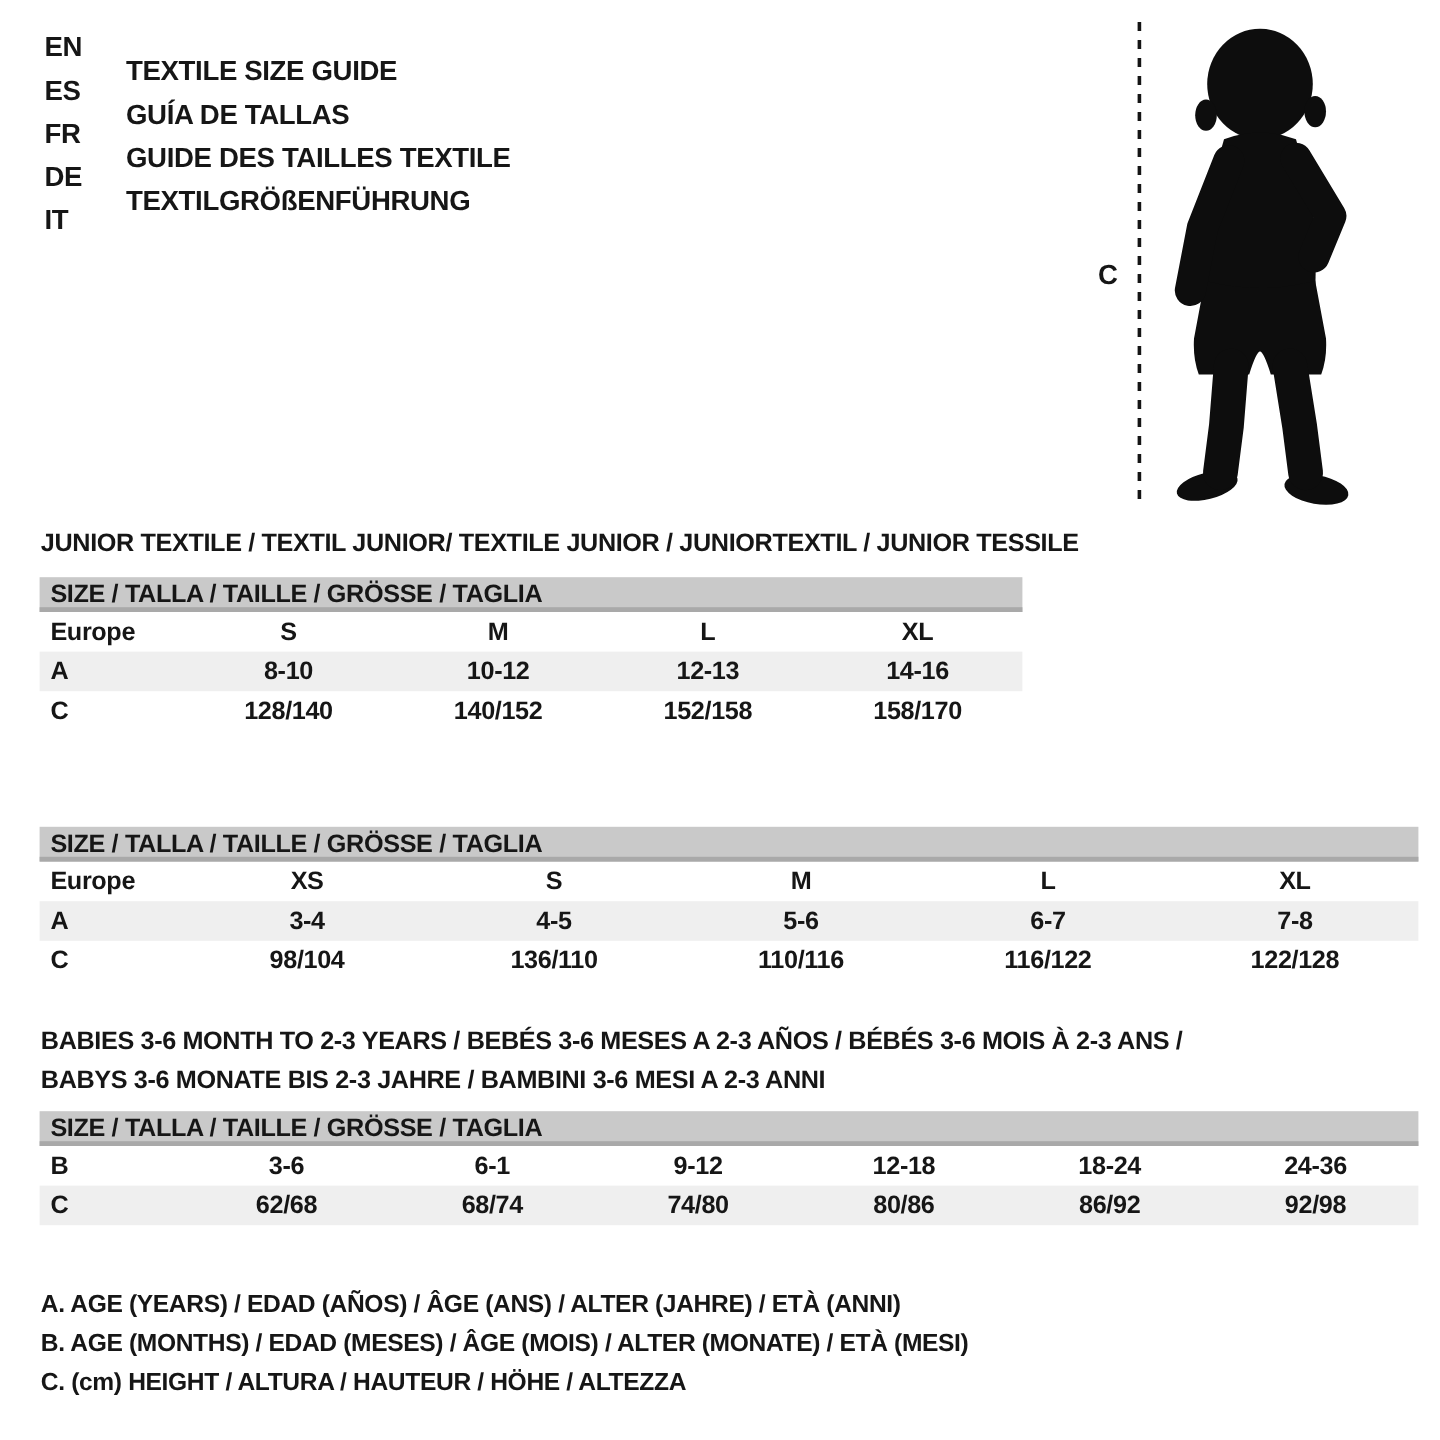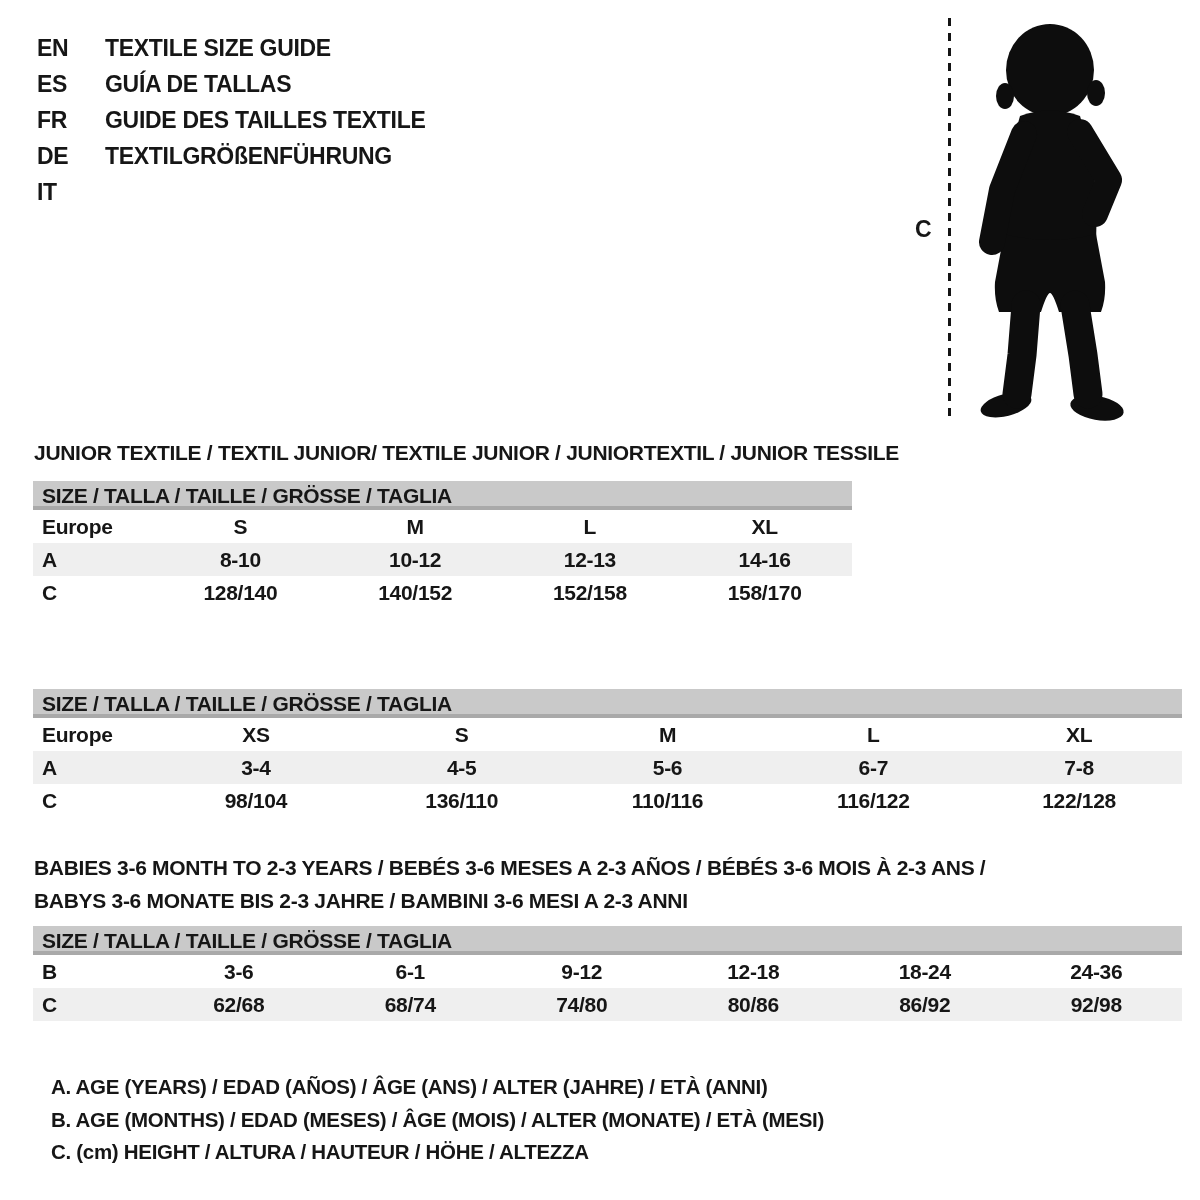--- a/index.html
+++ b/index.html
@@ -3,21 +3,21 @@
 <meta charset="utf-8">
 <style>
   html,body{margin:0;padding:0;background:#fff;}
   .page{
     position:relative;width:1200px;height:1200px;background:#ffffff;overflow:hidden;
     font-family:"Liberation Sans",sans-serif;font-weight:bold;color:#161616;
     letter-spacing:-0.3px;
   }
   
   .lang-header{position:absolute;left:37px;top:26px;}
-  .lang-row{display:flex;height:36px;align-items:flex-end;font-size:23px;}
+  .lang-row{display:flex;height:36px;align-items:flex-start;font-size:23px;}
   .lang-code{width:68px;}
   .lang-title{white-space:nowrap;margin-top:20px;}
   
   .measure-line{
     position:absolute;left:948px;top:18px;width:3px;height:398px;
     background:repeating-linear-gradient(to bottom,#141414 0 8px,transparent 8px 15px);
   }
   .measure-label{position:absolute;left:915px;top:216px;font-size:23px;}
   .toddler-svg{position:absolute;left:962px;top:12px;color:#0d0d0d;}
   
@@ -26,21 +26,21 @@
   .size-table{position:absolute;left:33px;}
   .size-bar{
     height:29px;background:#c9c9c9;border-bottom:4px solid #6d28d9;
     font-size:21px;line-height:29px;padding-left:9px;box-sizing:border-box;
   }
   .trow{display:flex;height:33px;align-items:center;font-size:21px;}
   .tlabel{width:120px;padding-left:9px;box-sizing:border-box;}
   .tcell{flex:1;text-align:center;}
   
   .legend{position:absolute;left:34px;top:1071px;}
-  .legend-line{font-size:20.5px;line-height:32.5px;white-space:nowrap;margin-left:17px;}
+  .legend-line{font-size:20.5px;line-height:32.5px;white-space:nowrap;}
 </style>
 </head>
 <body>
 
 <div class="page" style="color: rgb(22, 22, 22); background: rgb(255, 255, 255);">
 
   <div class="lang-header">
       <div class="lang-row">
         <span class="lang-code">EN</span>
         <span class="lang-title">TEXTILE SIZE GUIDE</span>

